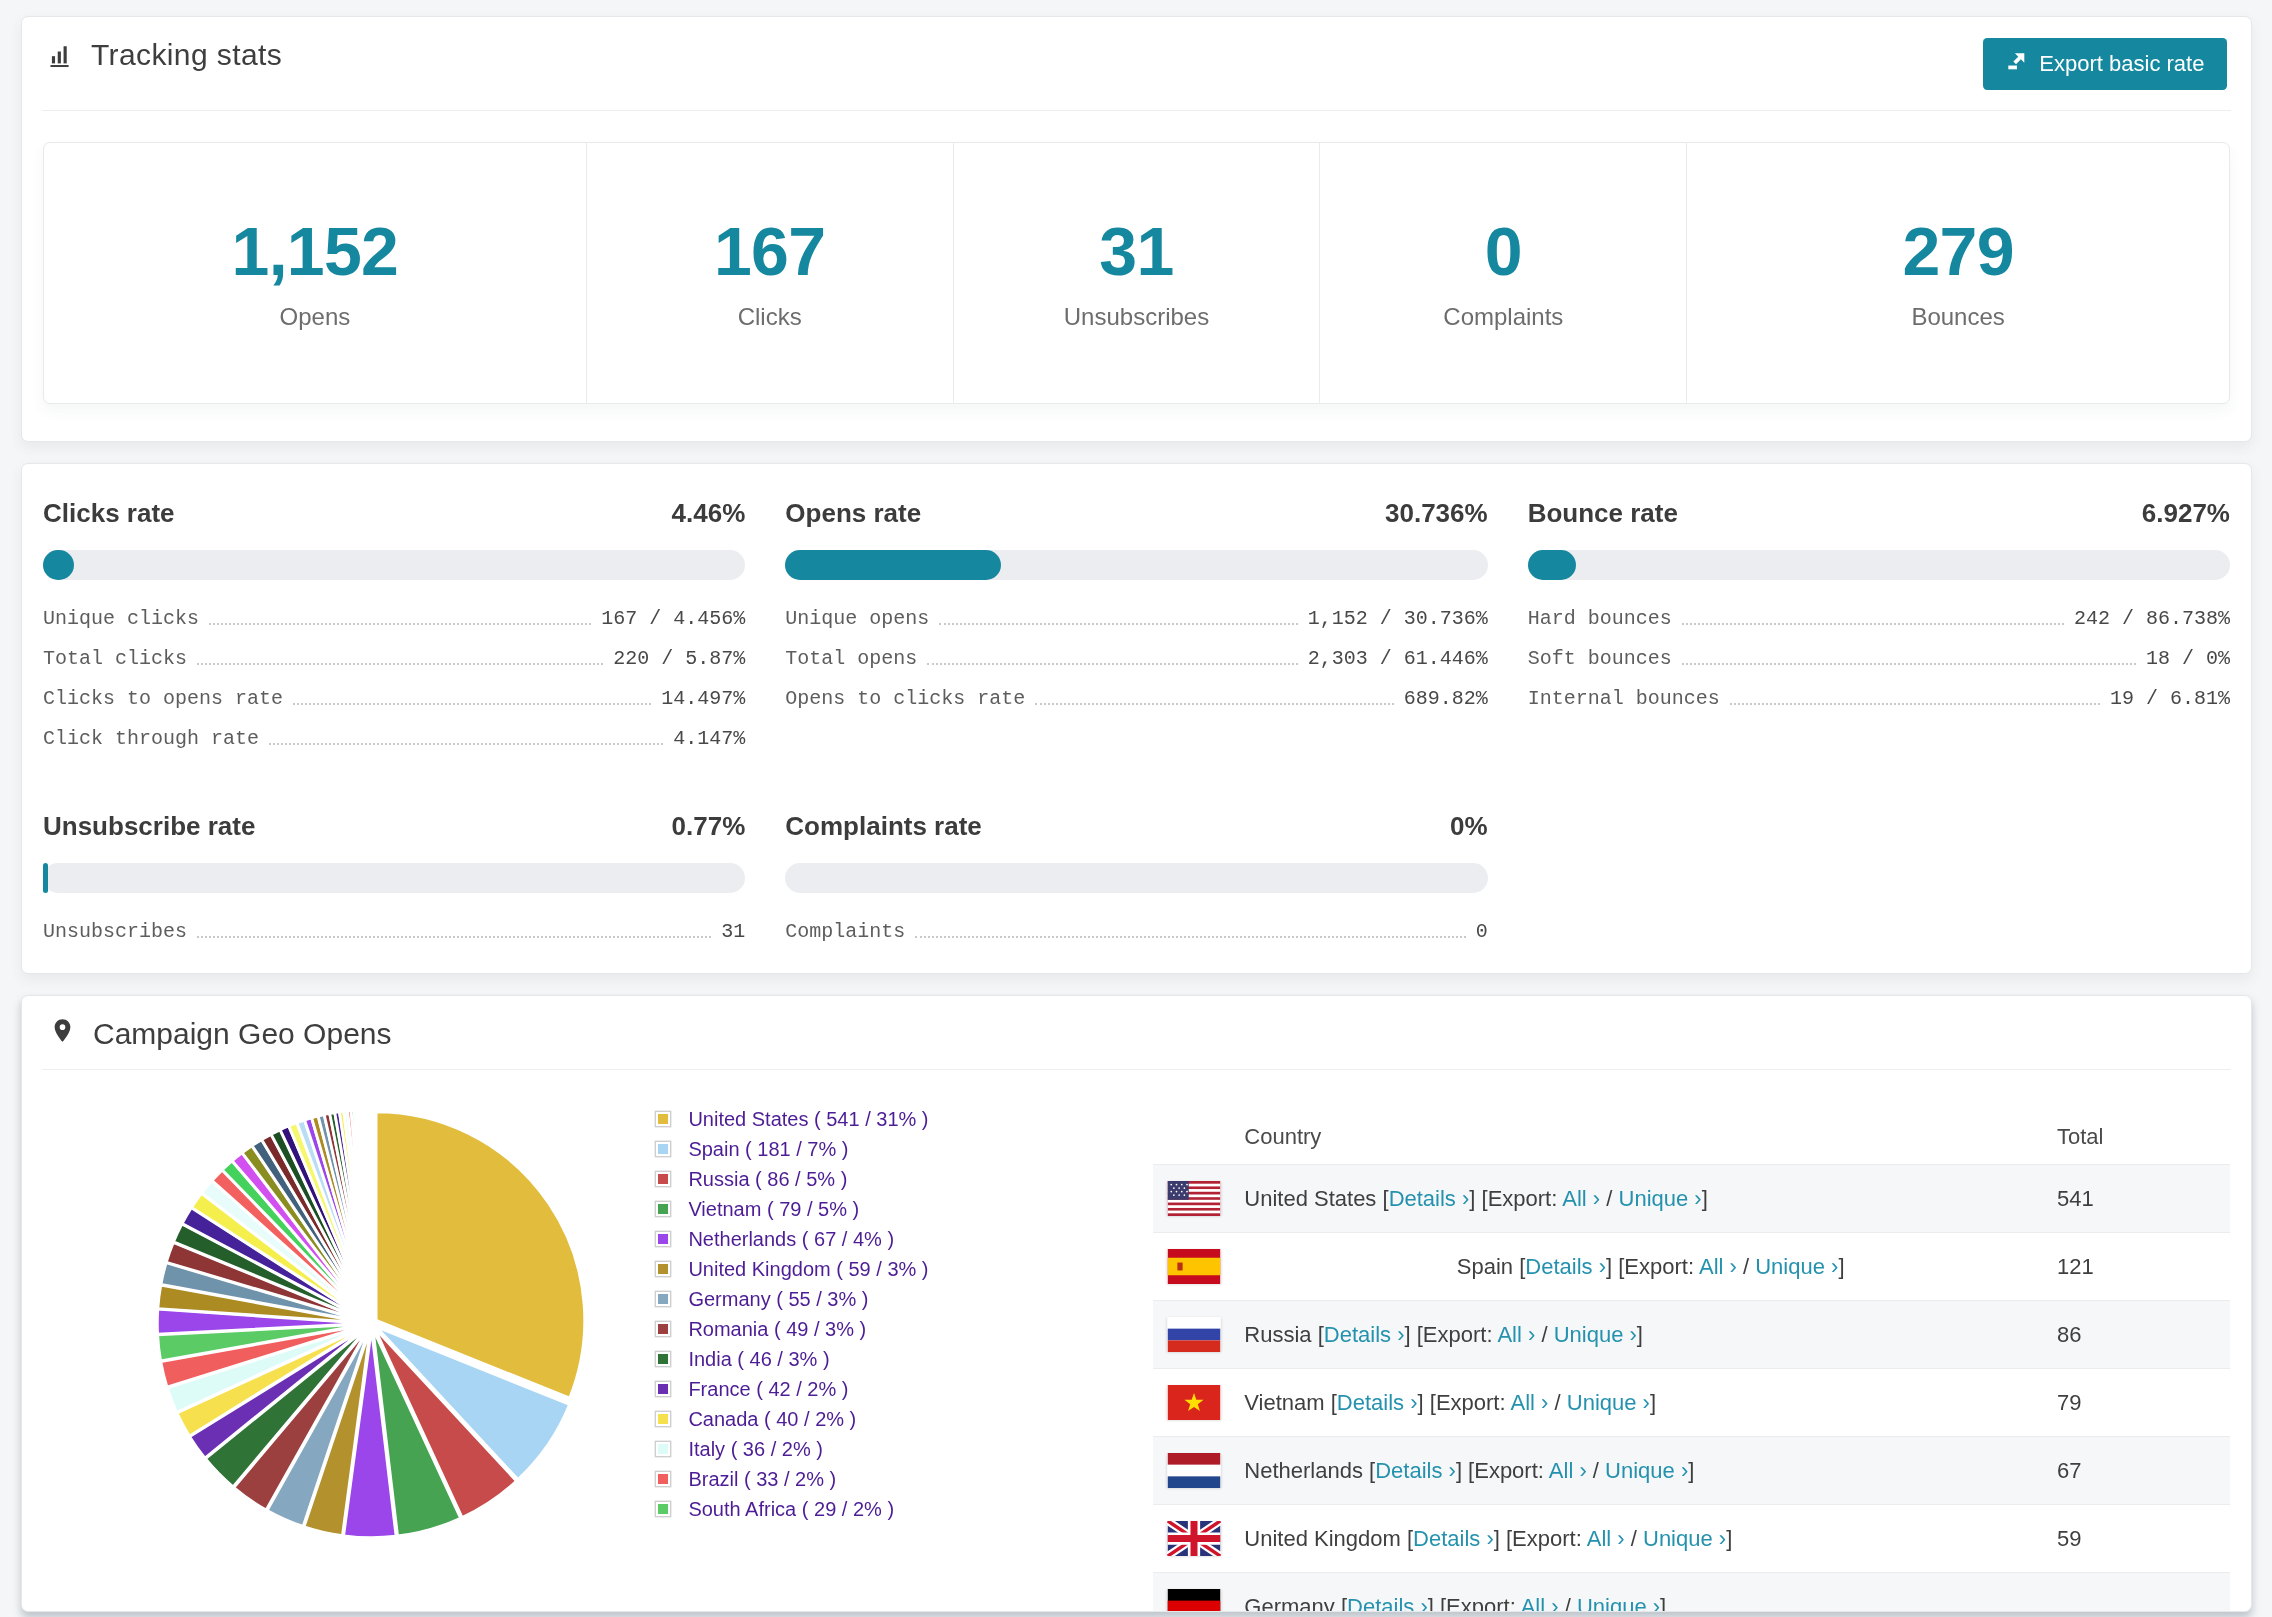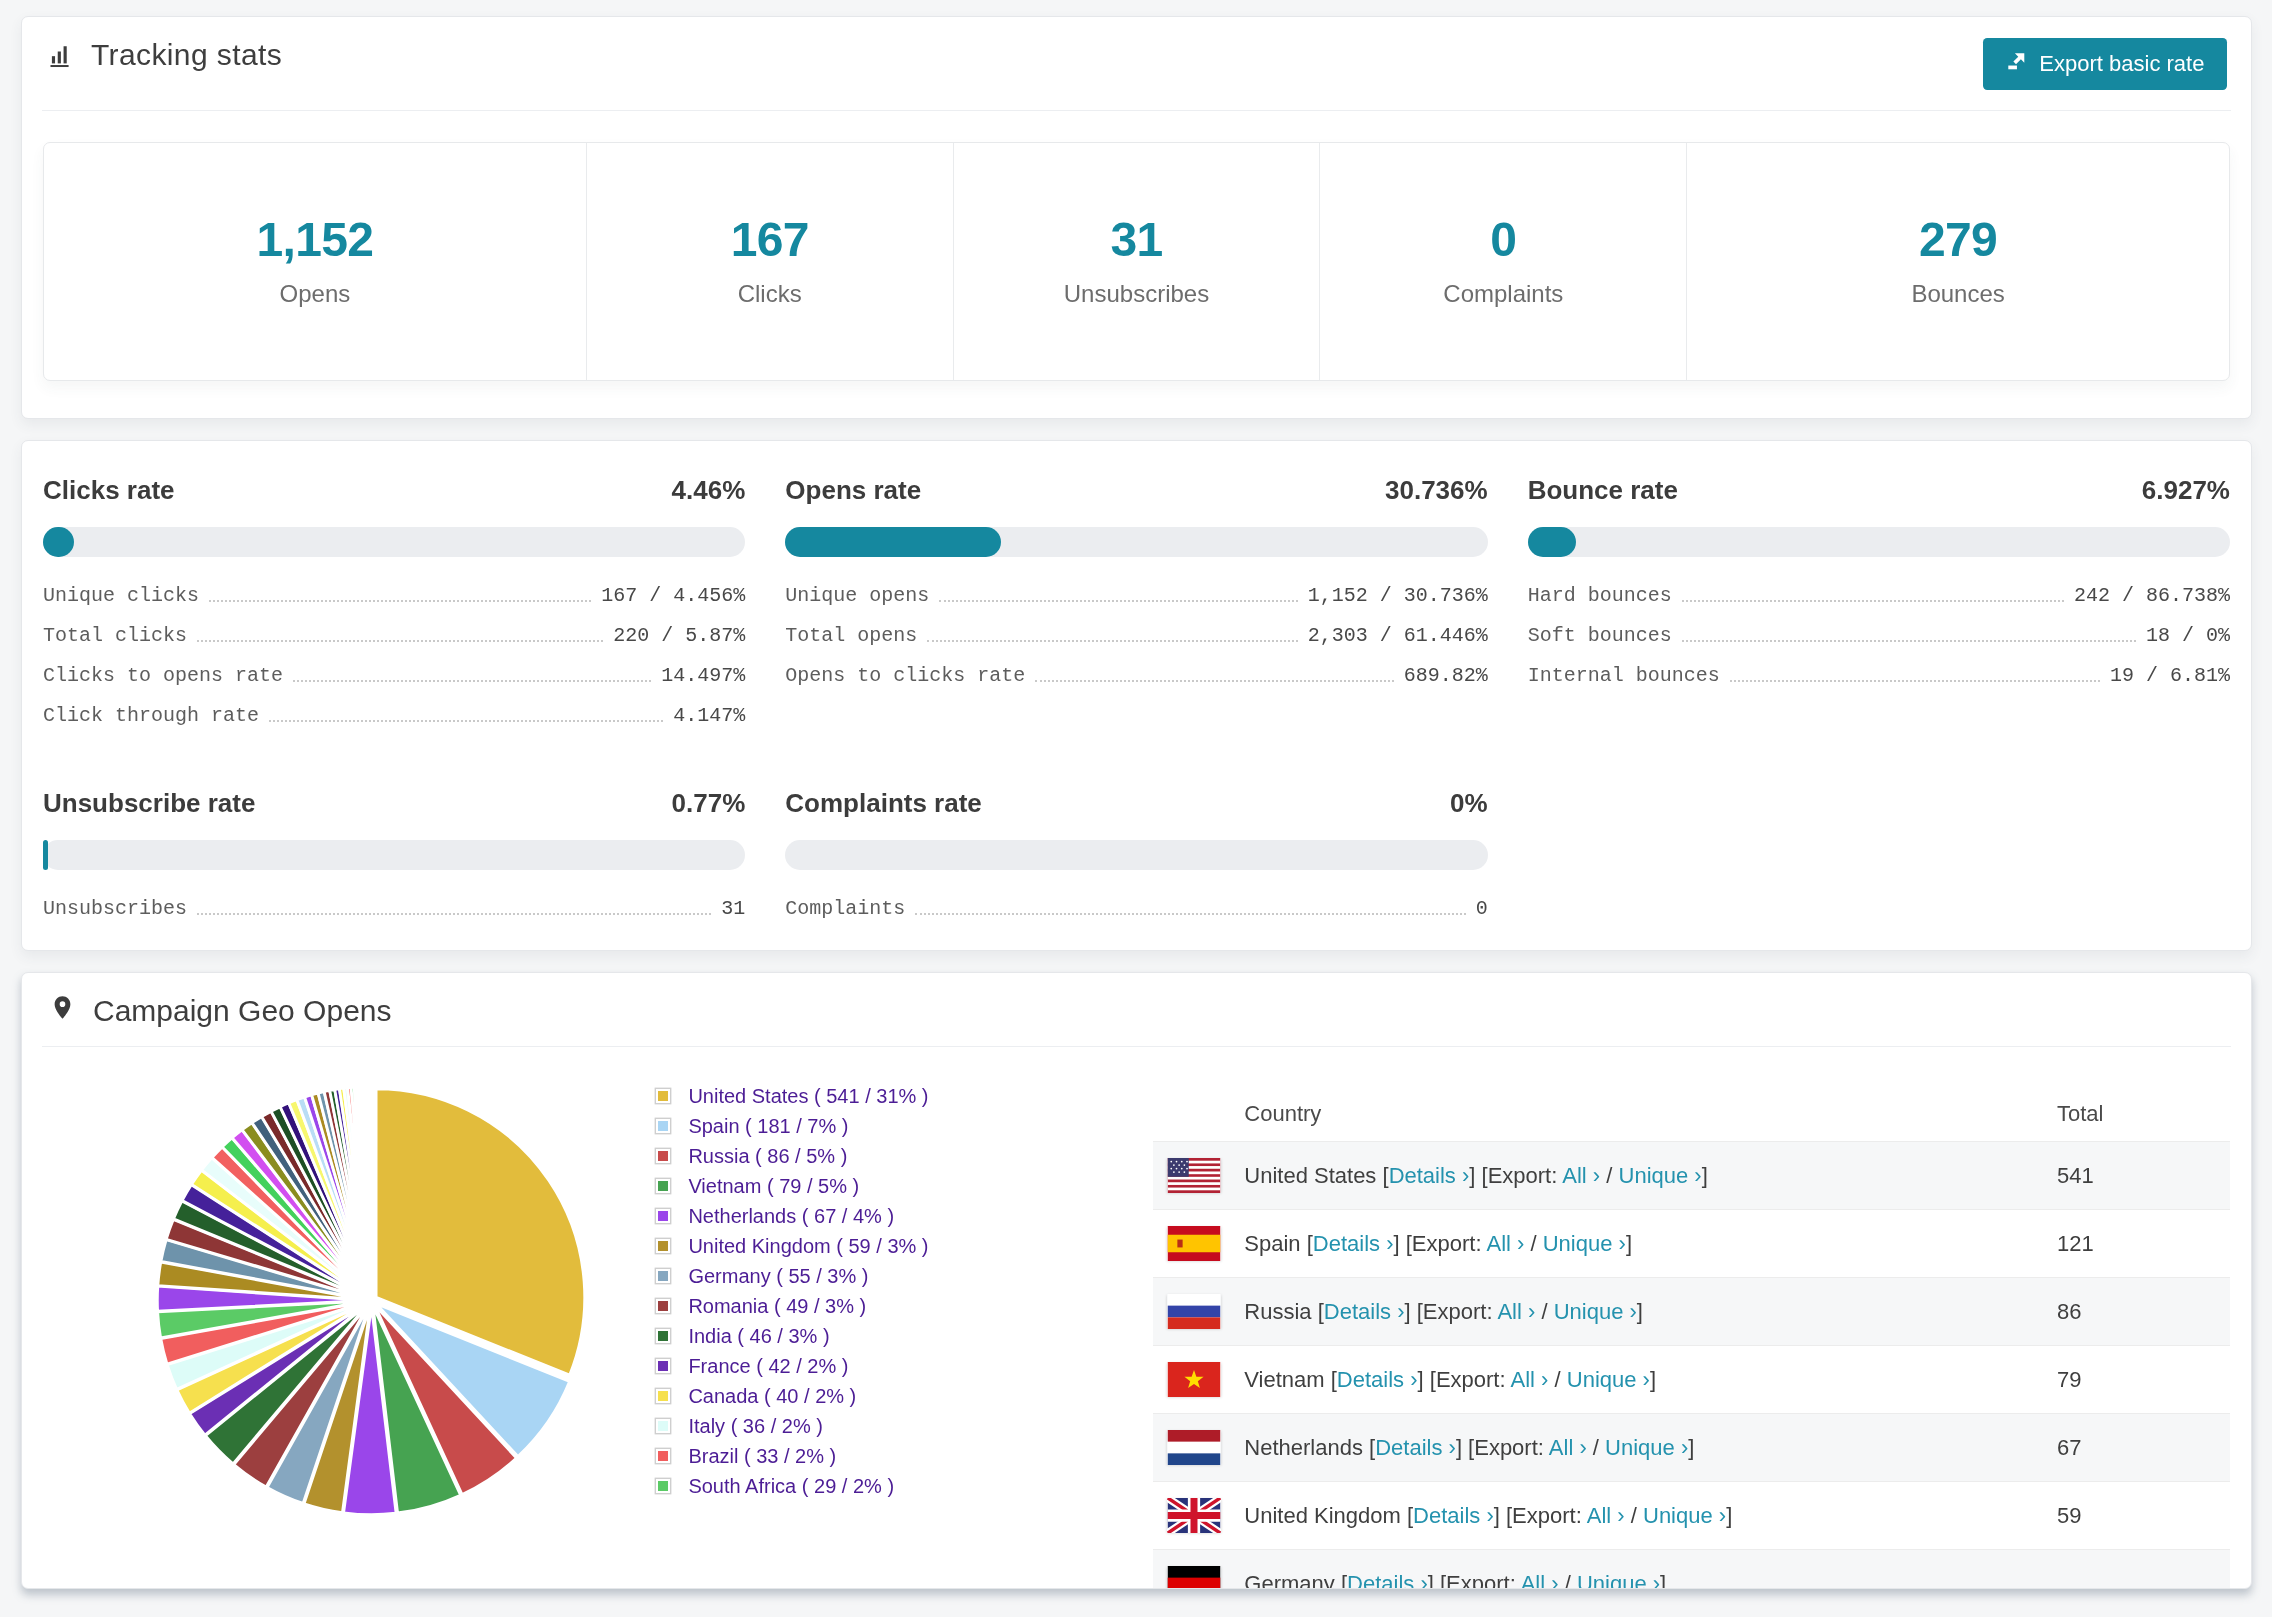--- a/index.html
+++ b/index.html
@@ -39,21 +39,21 @@
   .stats-row { padding:31px 21px 37px; }
   .stats-group {
     display:flex;
     border:0.7px solid #e7e9eb; border-radius:7px;
     box-shadow:0 7px 14px rgba(60,72,88,.05);
     background:#fff;
   }
   .stat { flex:1; text-align:center; padding:69px 7px 72px; border-left:0.7px solid #e9ebed; }
   .stat:first-child { border-left:none; }
   .stat.wide { flex:1.5; }
-  .stat-value { font-size:48px; font-weight:700; color:#15889f; letter-spacing:-0.7px; }
+  .stat-value { font-size:68px; font-weight:700; color:#15889f; letter-spacing:-0.7px; }
   .stat-label { font-size:24px; color:#6d6d6d; margin-top:12.7px; }
 
   
   #card-rates {
     margin-top:21px;
     padding:34px 21px 30px;
     display:grid;
     grid-template-columns:1fr 1fr 1fr;
     column-gap:40px; row-gap:61px;
   }
@@ -454,21 +454,21 @@
           <tr>
     <td class="flag-cell">
       <span class="flag">
                 <svg viewBox="0 0 60 40">
                   <rect width="60" height="40" fill="#c60b1e"></rect>
                   <rect y="10" width="60" height="20" fill="#ffc400"></rect>
                   <rect x="11" y="15.5" width="6" height="9" fill="#ad1519" opacity="0.85"></rect>
                 </svg>
               </span>
     </td>
-    <td class="country-cell" style="padding-left:11.3px;">
+    <td class="country-cell" style="padding-left:11.3px;text-align:center;">
       <span class="country-name">Spain</span>
       <span class="dim">[</span><a href="#" class="lnk-details">Details ›</a><span class="dim lbl-export">] [Export:</span>
       <a href="#" class="lnk-all">All ›</a>
       <span class="dim lbl-slash">/</span>
       <a href="#" class="lnk-unique">Unique ›</a><span class="dim lbl-close">]</span>
     </td>
     <td class="total-cell">121</td>
   </tr>
           <tr class="striped">
     <td class="flag-cell">

